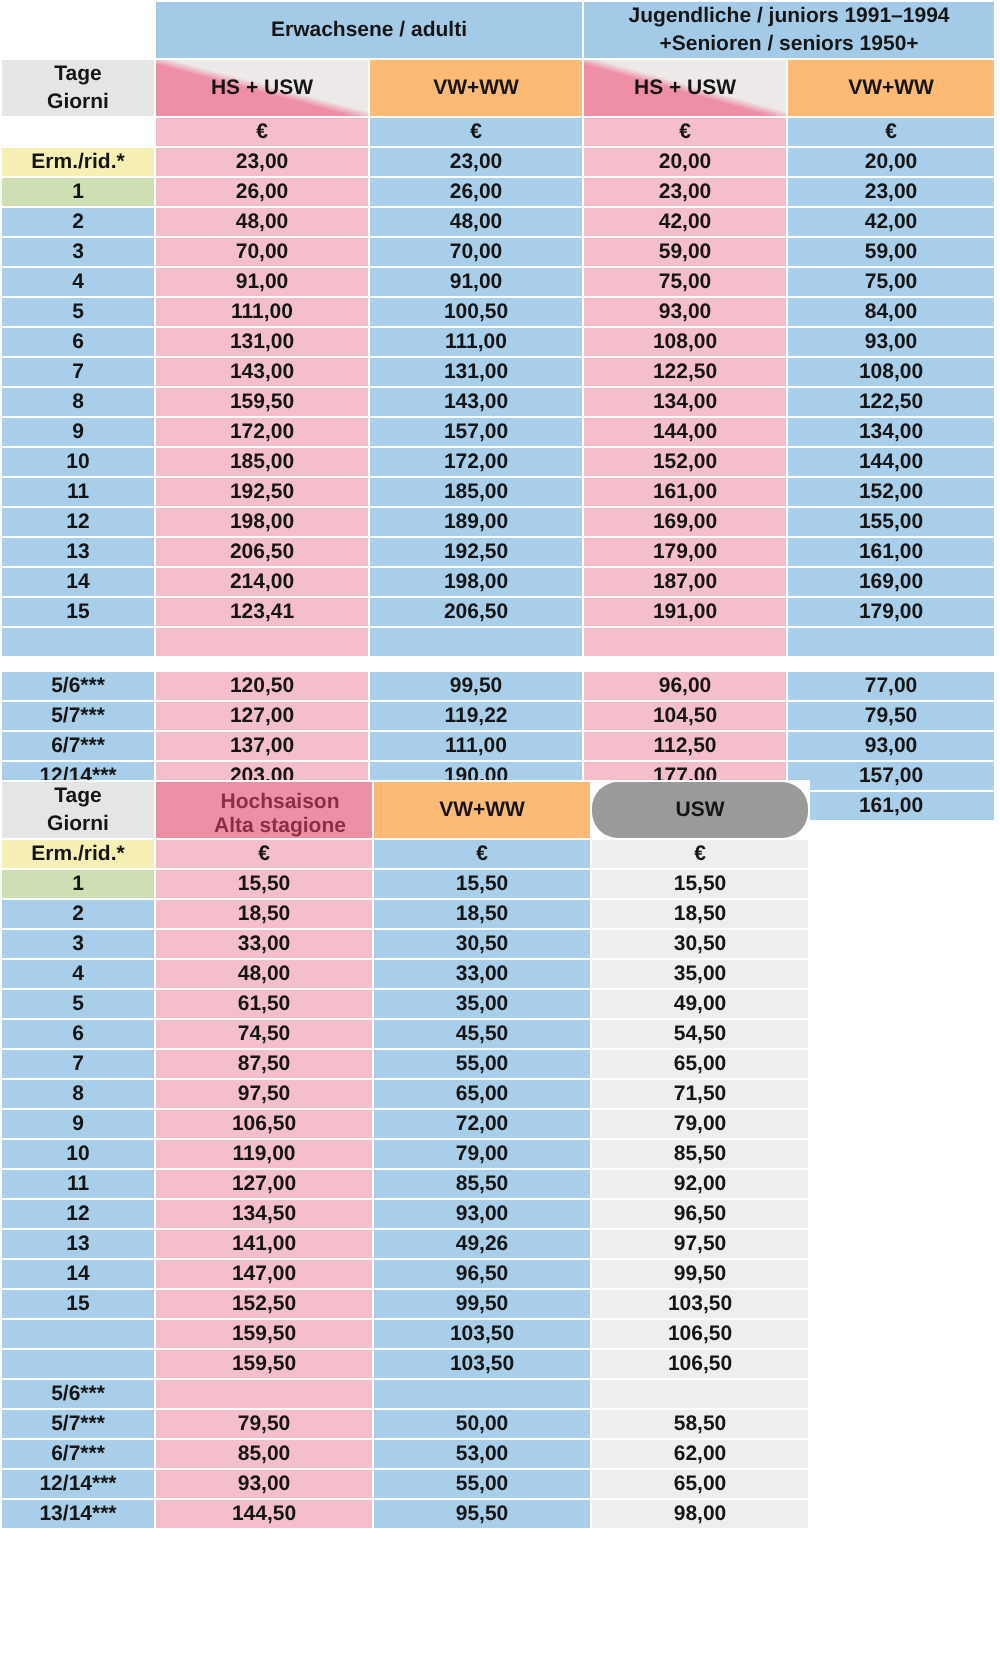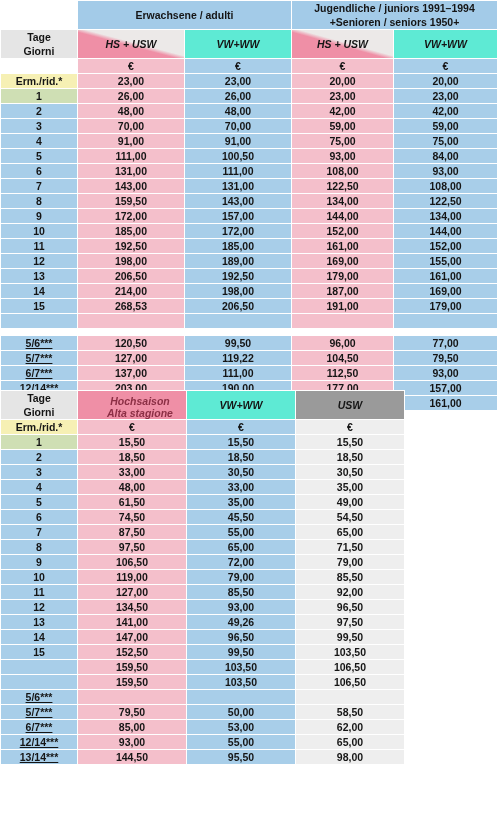--- a/index.html
+++ b/index.html
@@ -29,45 +29,44 @@
     text-align:center;
     vertical-align:middle;
     height:14px;
     line-height:14px;
     white-space:nowrap;
     overflow:hidden;
   }
 
   
   .c-blue      {background:#a8cee9;}
-  .c-blue-hdr  {background:#5eead4;}
+  .c-blue-hdr  {background:#fdba74;}
   .c-pink      {background:#f4bfcb;}
   .c-pink-hdr  {background:#ef8fa6;}
-  .c-grey-hdr  {background:#9a9a9a;}
+  .c-grey-hdr  {background:#9a9a9a;border-radius:13px;}
   .c-grey      {background:#eeeeee;}
   .c-yellow    {background:#f6f0b4;}
   .c-green     {background:#cfdfb4;}
   .c-white     {background:#ffffff;}
 
   
   .grp{
     background:#a3cbe8;
     font-size:10.5px;
     font-weight:bold;
     height:26px;
     line-height:12.5px;
     color:#1d1d1d;
     padding:2px 4px;
   }
 
   
   .seas{
     height:34px;
     line-height:34px;
-    font-style:italic;
     font-weight:bold;
     font-size:10px;
     color:#4a4a4a;
   }
   .seas.two{
     line-height:12px;
     padding-top:4px;
     color:#8c2f45;
     padding-left:16px;
   }
@@ -85,21 +84,21 @@
     line-height:13px;
     font-size:10.5px;
     font-weight:bold;
     background:#e5e5e5;
     color:#151515;
   }
   .euro{height:14px;line-height:14px;font-size:10px;font-weight:bold;}
   .spacer td{height:6px;background:#ffffff;}
 
   
-  .lbl{font-size:10.5px;font-weight:bold;text-decoration:underline;}
+  .lbl{font-size:10.5px;font-weight:bold;}
 </style>
 </head>
 <body>
 
 <div class="page">
 
   <table class="ptable" id="tbl1" style="left:0px;top:0px;width:420px;">
     <colgroup>
       <col style="width:76px">
         <col style="width:106px">
@@ -233,21 +232,21 @@
         </tr>
         <tr>
           <td class="c-blue">14</td>
           <td class="c-pink">214,00</td>
           <td class="c-blue">198,00</td>
           <td class="c-pink">187,00</td>
           <td class="c-blue">169,00</td>
         </tr>
         <tr>
           <td class="c-blue">15</td>
-          <td class="c-pink">268,53</td>
+          <td class="c-pink">123,41</td>
           <td class="c-blue">206,50</td>
           <td class="c-pink">191,00</td>
           <td class="c-blue">179,00</td>
         </tr>
         <tr>
           <td class="c-blue"></td>
           <td class="c-pink"></td>
           <td class="c-blue"></td>
           <td class="c-pink"></td>
           <td class="c-blue"></td>

